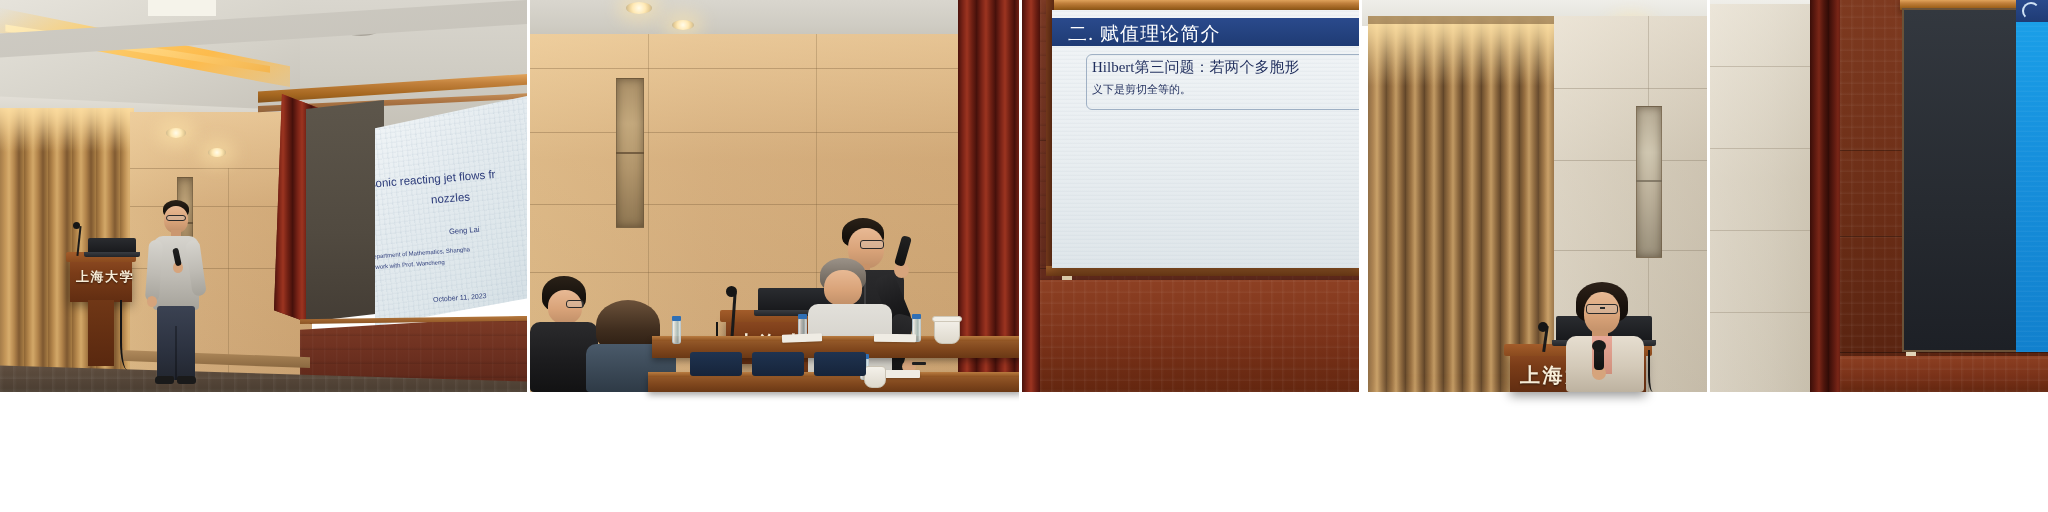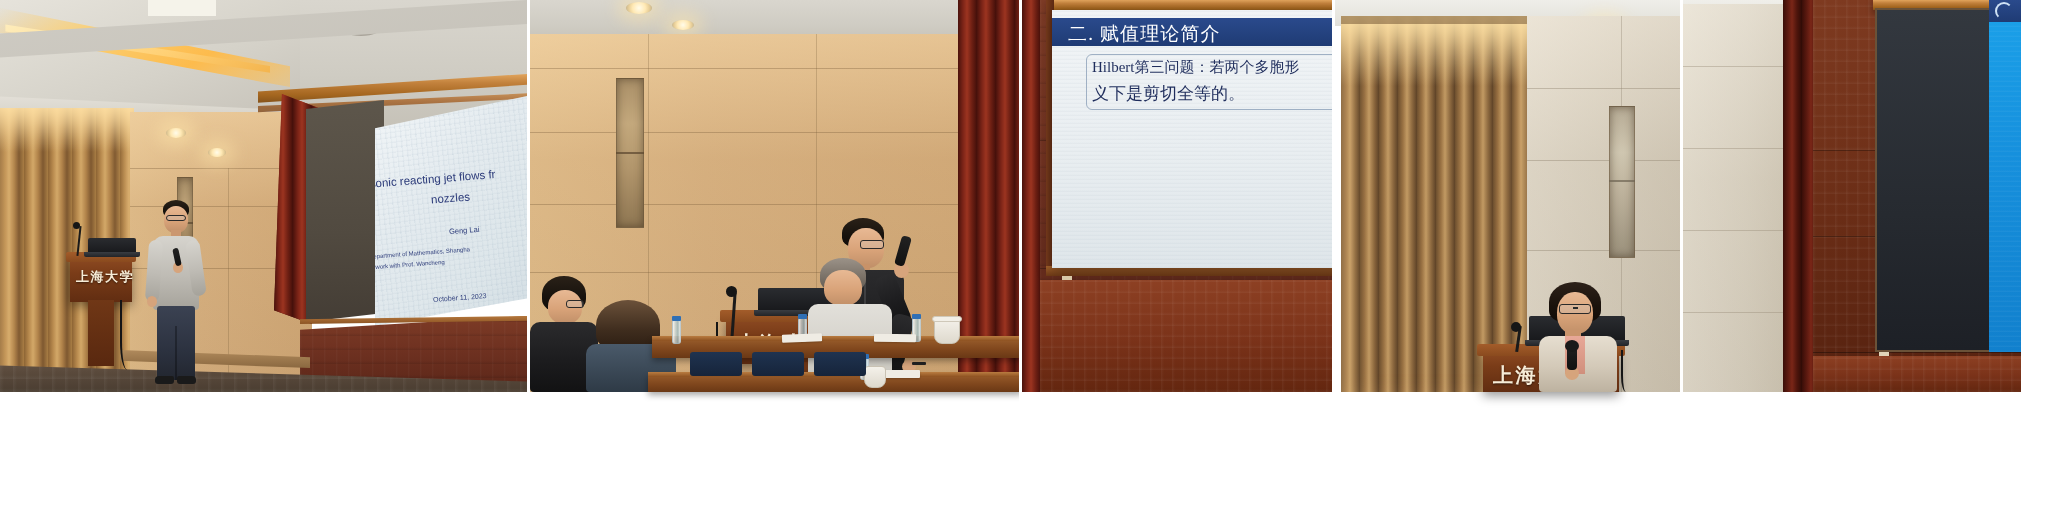--- a/index.html
+++ b/index.html
@@ -9,21 +9,21 @@
   .collage {
     position:relative;
     width:2048px; height:512px;
     display:flex; gap:0;
     overflow:hidden;
     background:#fff;
   }
   .panel { position:relative; overflow:hidden; flex:none; }
   .p1 { width:527px; }
   .p2 { width:492px; }
-  .p3 { width:313px; }
+  .p3 { width:340px; }
   .p4 { width:348px; }
   .p5 { width:341px; }
   .panel + .panel { border-left:3px solid #ffffff; }
 
   
   .ceiling {
     position:absolute; left:0; top:0; width:100%;
     background:linear-gradient(180deg,#d9d6ce 0%,#cfccc3 55%,#c4c0b6 100%);
   }
   .wall-beige {
@@ -399,21 +399,21 @@
     <div style="position:absolute;left:24px;top:0;width:8px;height:276px;background:linear-gradient(90deg,#7a3c1d,#5e2b13);"></div>
     <div style="position:absolute;left:24px;top:266px;width:316px;height:10px;background:linear-gradient(180deg,#a5632c,#6e3a16);"></div>
 
     <div class="screen" style="left:30px;top:10px;width:310px;height:258px;background:
            repeating-linear-gradient(0deg, rgba(150,165,180,.10) 0px, rgba(255,255,255,0) 2px, rgba(255,255,255,0) 4px),
            linear-gradient(180deg,#f2f5f7 0%,#e9eef1 55%,#dfe6ea 100%);">
       <div class="blue-band" style="left:0;top:8px;width:310px;height:28px;"></div>
       <div style="position:absolute;left:16px;top:11px;font-size:19px;color:#fff;font-family:'Liberation Serif',serif;letter-spacing:.06em;white-space:nowrap;">二.  赋值理论简介</div>
       <div style="position:absolute;left:34px;top:44px;width:290px;height:56px;border:1px solid #9fb0c4;border-radius:6px;"></div>
       <div style="position:absolute;left:40px;top:48px;font-size:15px;color:#1f2d5c;font-family:'Liberation Serif',serif;white-space:nowrap;">Hilbert第三问题：若两个多胞形</div>
-      <div style="position:absolute;left:40px;top:72px;font-size:17px;color:#1f2d5c;font-family:'Liberation Serif',serif;white-space:nowrap;">义下是剪切全等的。</div>
+      <div style="position:absolute;left:40px;top:72px;font-size:11px;color:#1f2d5c;font-family:'Liberation Serif',serif;white-space:nowrap;">义下是剪切全等的。</div>
     </div>
 
     <div style="position:absolute;left:40px;top:276px;width:10px;height:6px;background:#d8c9a8;"></div>
 
     <div class="wainscot-red" style="left:18px;top:280px;width:322px;height:112px;"></div>
   </div>
 
   <div class="panel p4">
 
     <div class="ceiling" style="height:26px;background:linear-gradient(180deg,#efeee9,#e2e0d9);"></div>

